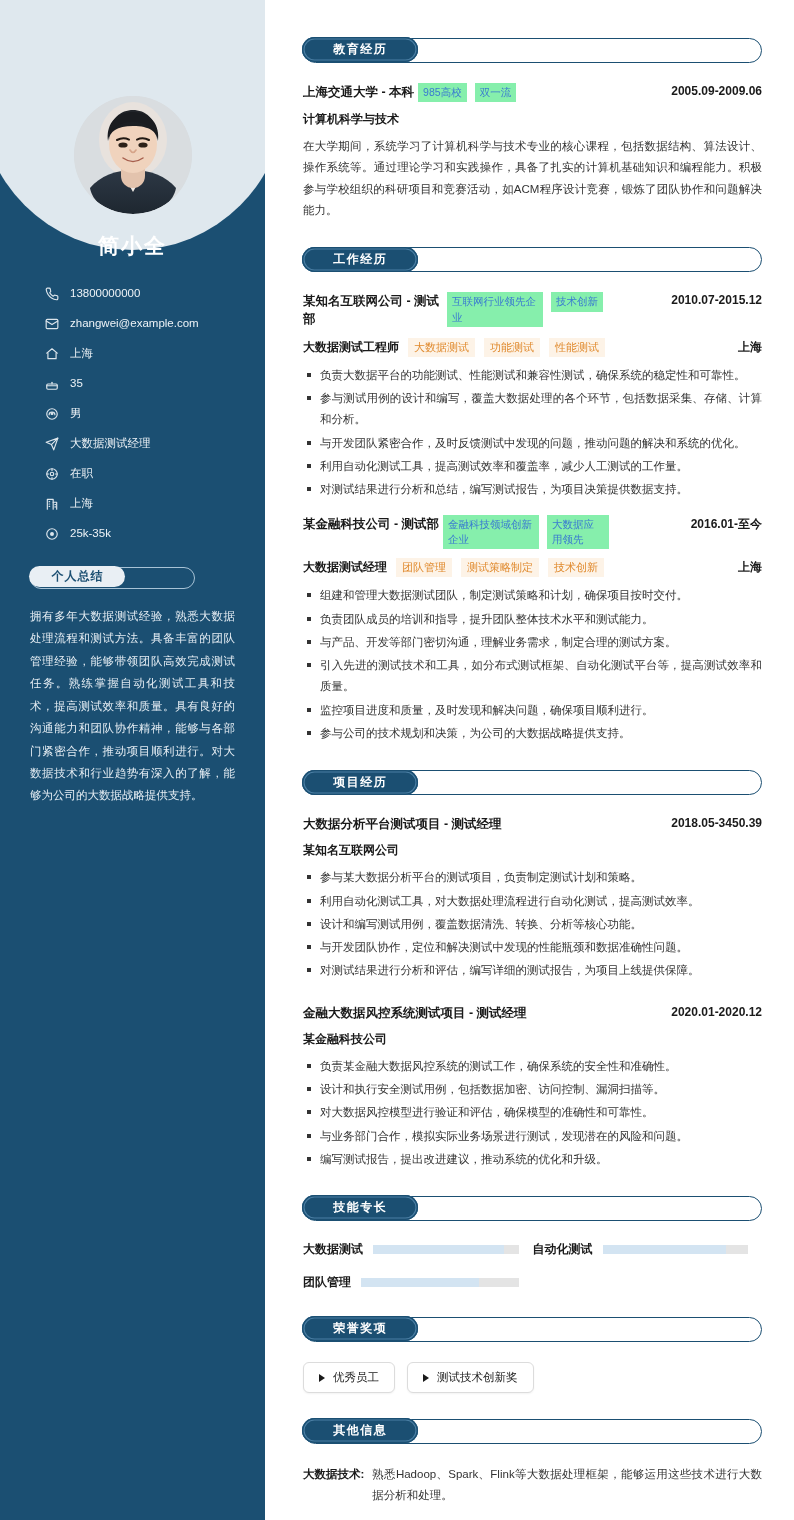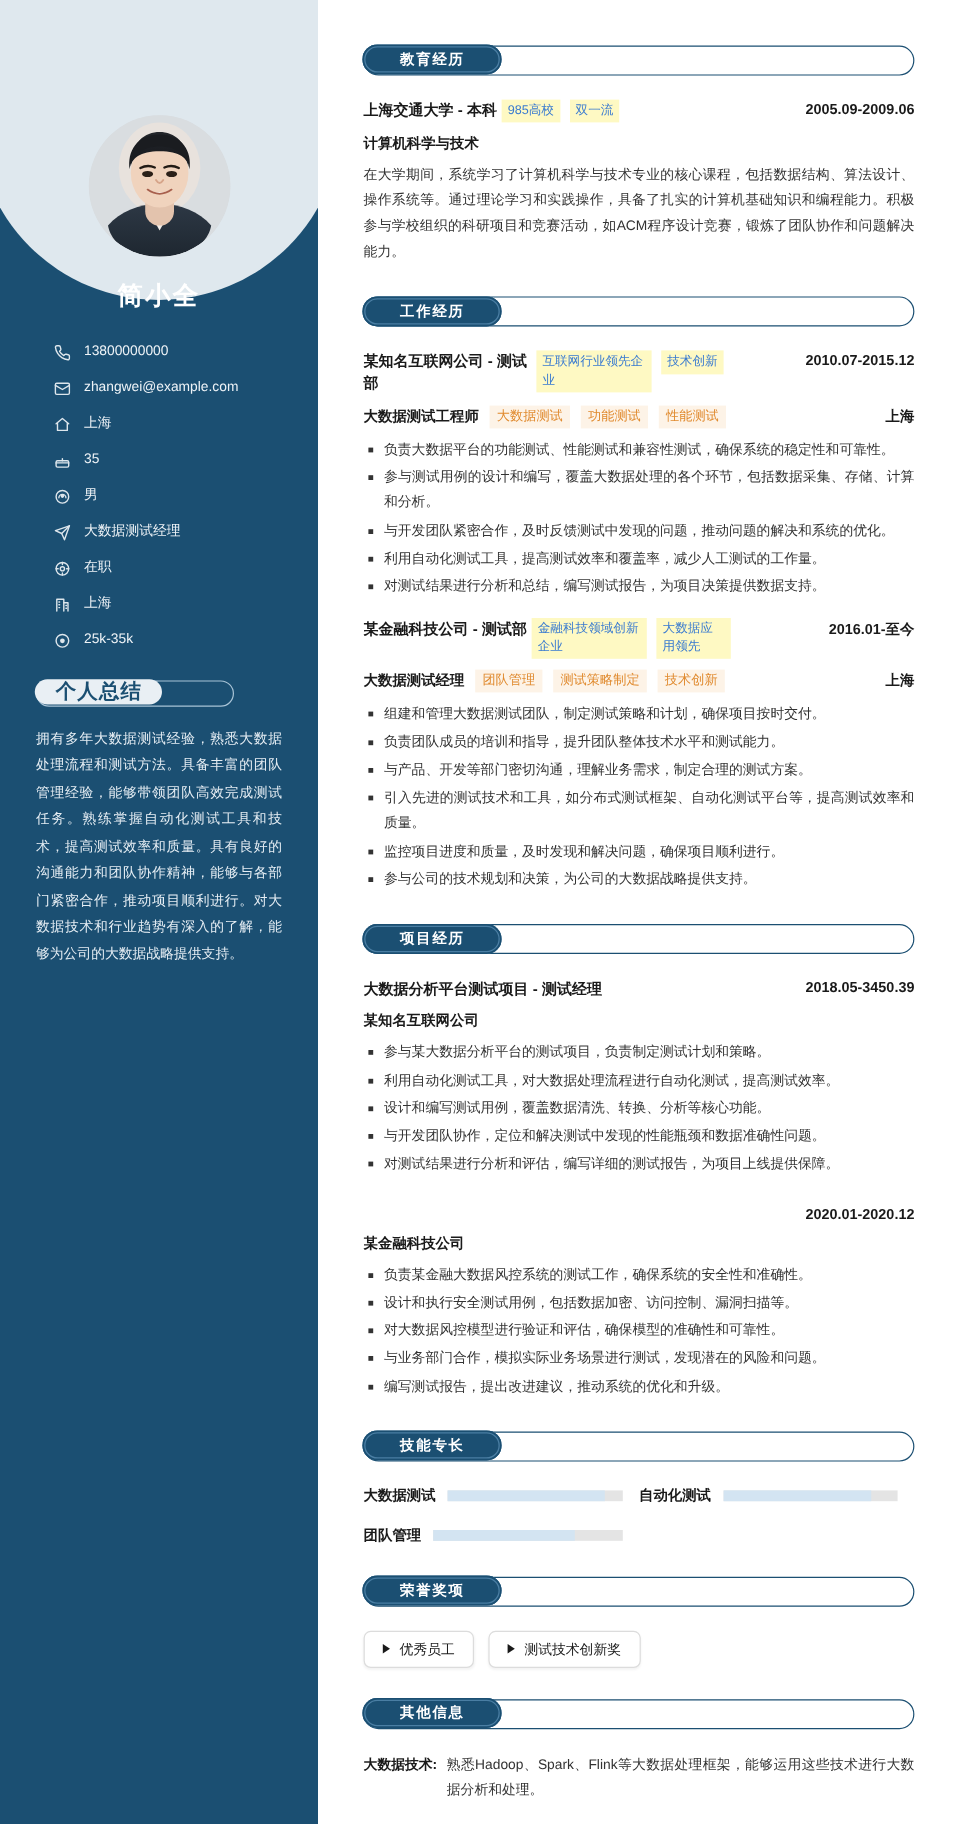--- a/index.html
+++ b/index.html
@@ -89,21 +89,21 @@
   }
   .side-section-title .pill {
     position: absolute;
     left: -1.6px; top: -1.6px;
     height: 21px;
     padding: 0 17px;
     min-width: 96px;
     border-radius: 11px;
     background: #e9eff4;
     color: #1b4f72;
-    font-size: 17px;
+    font-size: 12px;
     font-weight: bold;
     display: flex; align-items: center; justify-content: center;
     letter-spacing: 1px;
   }
   .summary-text {
     margin-top: 16px;
     font-size: 11.5px;
     line-height: 1.95;
     color: #e6eef4;
     text-align: justify;
@@ -150,21 +150,21 @@
     font-size: 12.5px;
     font-weight: bold;
     color: #1a1a1a;
     line-height: 1.45;
     flex: 0 0 auto;
     max-width: 140px;
   }
   .entry-title.wide { max-width: none; flex: 1 1 auto; }
   .tags { display: flex; gap: 8px; flex: 1 1 auto; flex-wrap: wrap; align-items: flex-start; }
   .tag-blue {
-    background: #fef9c3;
+    background: #86efac;
     color: #3a7bd0;
     font-size: 10.5px;
     padding: 2px 5px;
     line-height: 1.45;
     max-width: 96px;
   }
   .tag-blue.narrow { max-width: 62px; }
   .tag-orange {
     background: #fdf3e7;
     color: #e08a2e;
@@ -545,20 +545,21 @@
           <li>参与某大数据分析平台的测试项目，负责制定测试计划和策略。</li>
           <li>利用自动化测试工具，对大数据处理流程进行自动化测试，提高测试效率。</li>
           <li>设计和编写测试用例，覆盖数据清洗、转换、分析等核心功能。</li>
           <li>与开发团队协作，定位和解决测试中发现的性能瓶颈和数据准确性问题。</li>
           <li>对测试结果进行分析和评估，编写详细的测试报告，为项目上线提供保障。</li>
         </ul>
       </div>
 
       <div class="entry" style="margin-top:22px">
         <div class="entry-top">
+          <div class="entry-title wide">金融大数据风控系统测试项目 - 测试经理</div>
           <div class="entry-date">2020.01-2020.12</div>
         </div>
         <div class="entry-sub">某金融科技公司</div>
         <ul class="bullets">
           <li>负责某金融大数据风控系统的测试工作，确保系统的安全性和准确性。</li>
           <li>设计和执行安全测试用例，包括数据加密、访问控制、漏洞扫描等。</li>
           <li>对大数据风控模型进行验证和评估，确保模型的准确性和可靠性。</li>
           <li>与业务部门合作，模拟实际业务场景进行测试，发现潜在的风险和问题。</li>
           <li>编写测试报告，提出改进建议，推动系统的优化和升级。</li>
         </ul>

